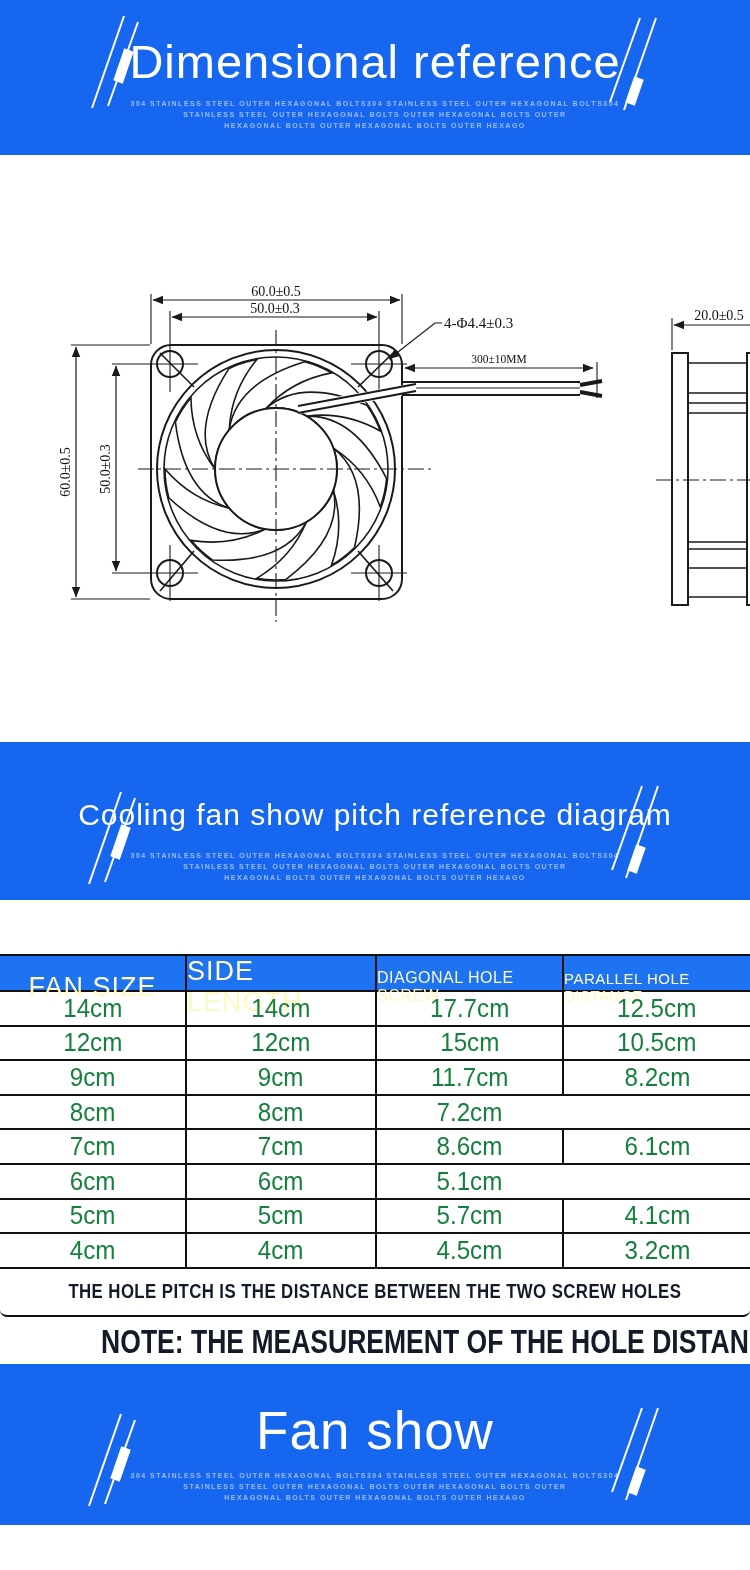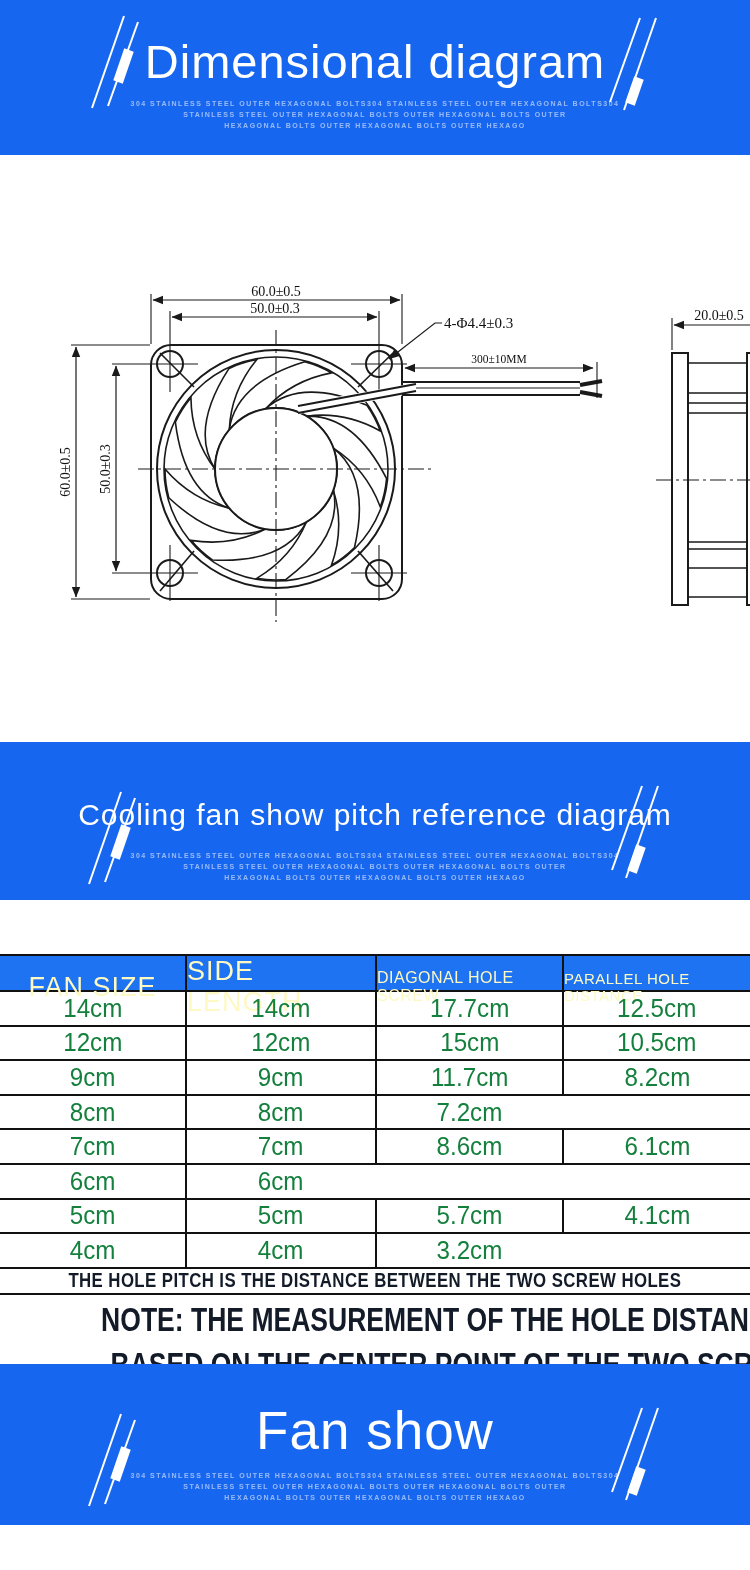--- a/index.html
+++ b/index.html
@@ -38,22 +38,22 @@
   .thead, .trow { display: grid; grid-template-columns: 185px 190px 187px 188px; }
   .thead { height: 36px; background: #1d73f2; color: #fef9c3; border-bottom: 2px solid #111; }
   .trow  { height: 34.6px; border-bottom: 2px solid #111; color: #15803d; }
   .thead > div, .trow > div { display: flex; align-items: center; justify-content: center; height: 100%; }
   .thead > div + div, .trow > div + div { border-left: 2px solid #111; }
   .thead .c1, .thead .c2 { font-size: 27px; letter-spacing: 1px; }
   .thead .c3 { font-size: 16px; letter-spacing: .5px; }
   .thead .c4 { font-size: 15px; letter-spacing: .5px; }
   .trow { font-size: 26px; }
   .cond { display: inline-block; transform: scaleX(0.93); white-space: nowrap; }
-  .footnote { height: 26px; display: flex; align-items: flex-start; justify-content: center;
-              border-bottom: 2px solid #111; font-weight: bold; font-size: 20px; color: #131b29; }
+  .footnote { height: 48px; display: flex; align-items: center; justify-content: center;
+              border-bottom: 2px solid #111; font-weight: bold; font-size: 20px; color: #131b29; border-radius: 7px; }
   .footnote span { display: inline-block; transform: scaleX(0.84); white-space: nowrap; letter-spacing: .5px; }
   .noteblock { height: 94px; border-bottom: 3px solid #111; text-align: center;
                font-weight: bold; font-size: 34px; color: #131b29; line-height: 45px; padding-top: 2px; }
   .noteblock span { display: inline-block; transform: scaleX(0.78); white-space: nowrap; }
 </style>
 </head>
 <body>
 
 <div class="page">
 
@@ -61,21 +61,21 @@
     <svg class="deco" style="left:88px;top:8px" width="55" height="105">
       <line x1="4" y1="100" x2="36" y2="8" stroke-width="2"></line>
       <line x1="20" y1="98" x2="50" y2="14" stroke-width="2"></line>
       <line x1="30" y1="74" x2="41" y2="42" stroke-width="10"></line>
     </svg>
     <svg class="deco" style="left:606px;top:12px" width="55" height="105">
       <line x1="18" y1="98" x2="50" y2="6" stroke-width="2"></line>
       <line x1="4" y1="90" x2="34" y2="6" stroke-width="2"></line>
       <line x1="24" y1="92" x2="33" y2="66" stroke-width="10"></line>
     </svg>
-    <h1>Dimensional diagram</h1>
+    <h1>Dimensional reference</h1>
     <div class="caption">
       <div>304 STAINLESS STEEL OUTER HEXAGONAL BOLTS304 STAINLESS STEEL OUTER HEXAGONAL BOLTS304</div>
       <div>STAINLESS STEEL OUTER HEXAGONAL BOLTS OUTER HEXAGONAL BOLTS OUTER</div>
       <div>HEXAGONAL BOLTS OUTER HEXAGONAL BOLTS OUTER HEXAGO</div>
     </div>
   </section>
 
   <section class="drawing">
     <svg width="750" height="587" viewBox="0 155 750 587">
       <defs>
@@ -275,20 +275,23 @@
           <span class="cond">6.1cm</span>
         </div>
     </div>
     <div class="trow">
       <div>
           <span class="cond">6cm</span>
         </div>
       <div>
           <span class="cond">6cm</span>
         </div>
+      <div>
+          <span class="cond">5.1cm</span>
+        </div>
     </div>
     <div class="trow">
       <div>
           <span class="cond">5cm</span>
         </div>
       <div>
           <span class="cond">5cm</span>
         </div>
       <div>
           <span class="cond">5.7cm</span>
@@ -296,20 +299,23 @@
       <div>
           <span class="cond">4.1cm</span>
         </div>
     </div>
     <div class="trow">
       <div>
           <span class="cond">4cm</span>
         </div>
       <div>
           <span class="cond">4cm</span>
+        </div>
+      <div>
+          <span class="cond">4.5cm</span>
         </div>
       <div>
           <span class="cond">3.2cm</span>
         </div>
     </div>
     <div class="footnote">
       <span>THE HOLE PITCH IS THE DISTANCE BETWEEN THE TWO SCREW HOLES</span>
     </div>
     <div class="noteblock">
       <div><span>NOTE: THE MEASUREMENT OF THE HOLE DISTANCE IS</span></div>

